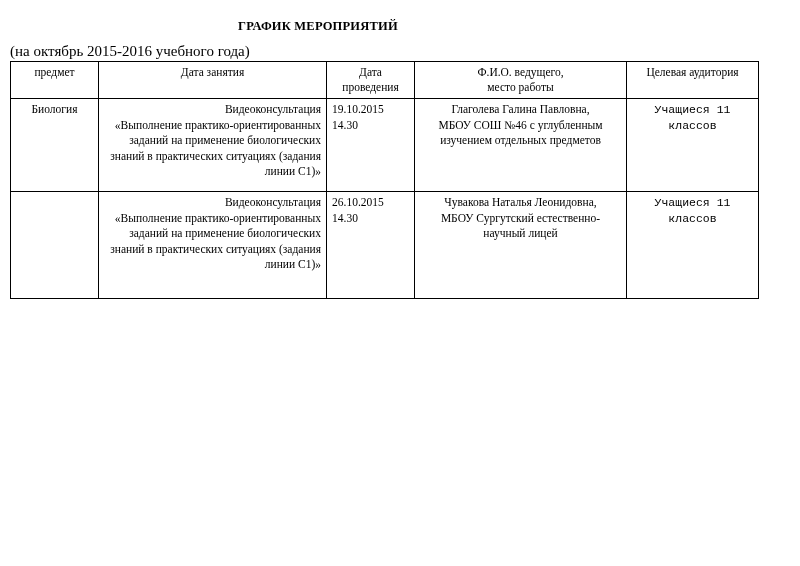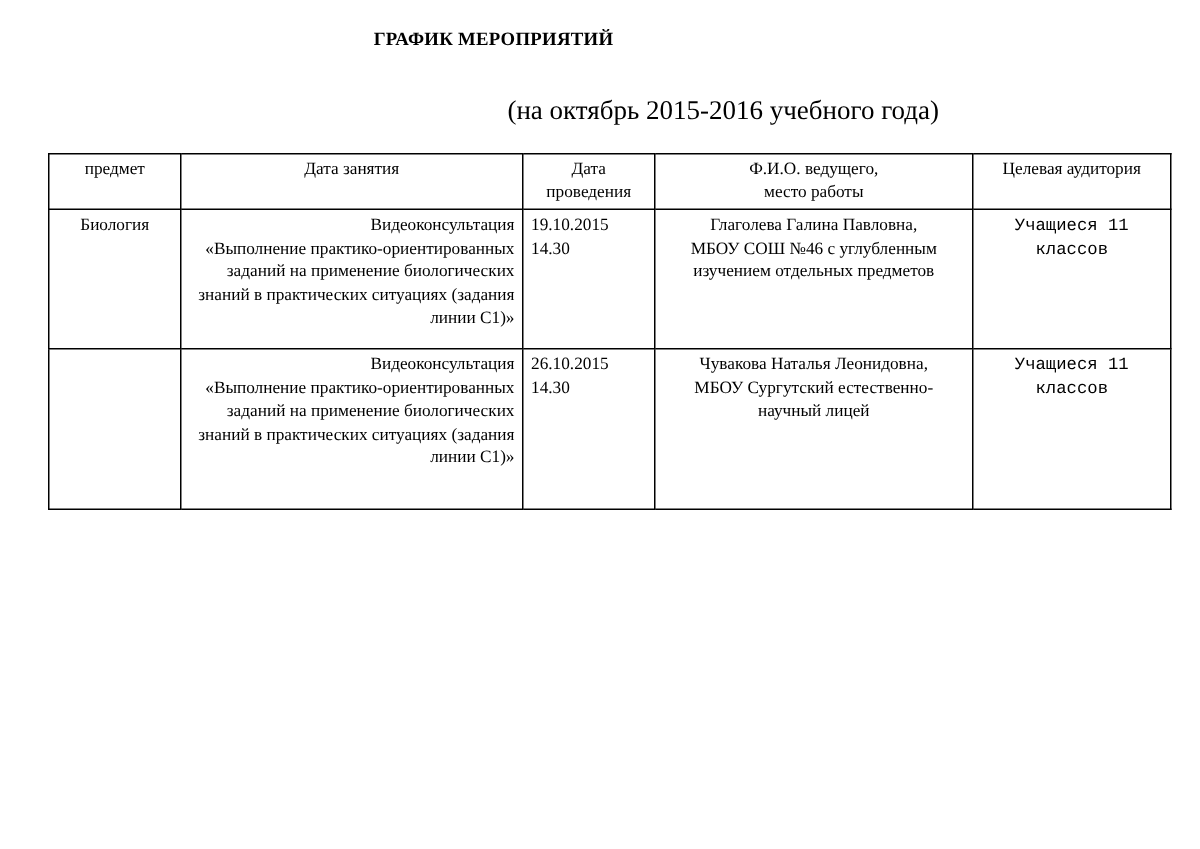--- a/index.html
+++ b/index.html
@@ -12,36 +12,36 @@
     background: #ffffff;
     font-family: "Liberation Serif", serif;
     color: #000000;
     overflow: hidden;
   }
   .page {
     position: relative;
     width: 652px;
     height: 566px;
     box-sizing: border-box;
-    padding: 18px 26px 0 32px;
+    padding: 18px 26px 0 10px;
   }
   .title-block {
     text-align: center;
     font-weight: bold;
     font-size: 12.5px;
     line-height: 17px;
     letter-spacing: 0.2px;
   }
   .subtitle {
-    text-align: right;
-    font-size: 18px;
-    margin-top: 28px;
+    text-align: left;
+    font-size: 15px;
+    margin-top: 8px;
   }
   table.schedule {
-    margin-top: 18px;
+    margin-top: 1px;
     border-collapse: collapse;
     width: 748px;
     table-layout: fixed;
   }
   table.schedule td, table.schedule th {
     border: 1px solid #000000;
     vertical-align: top;
     font-weight: normal;
     font-size: 11.5px;
     line-height: 15.5px;

